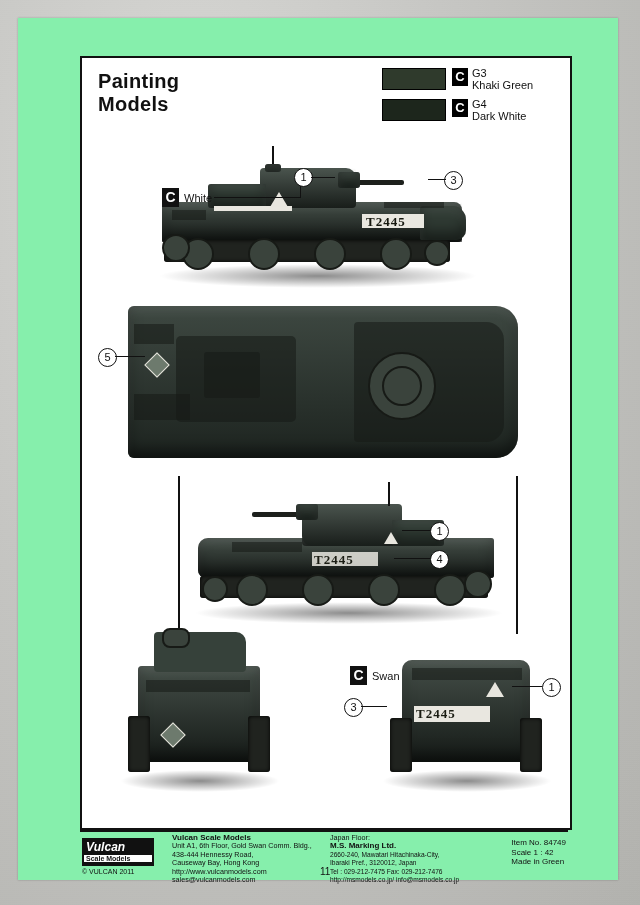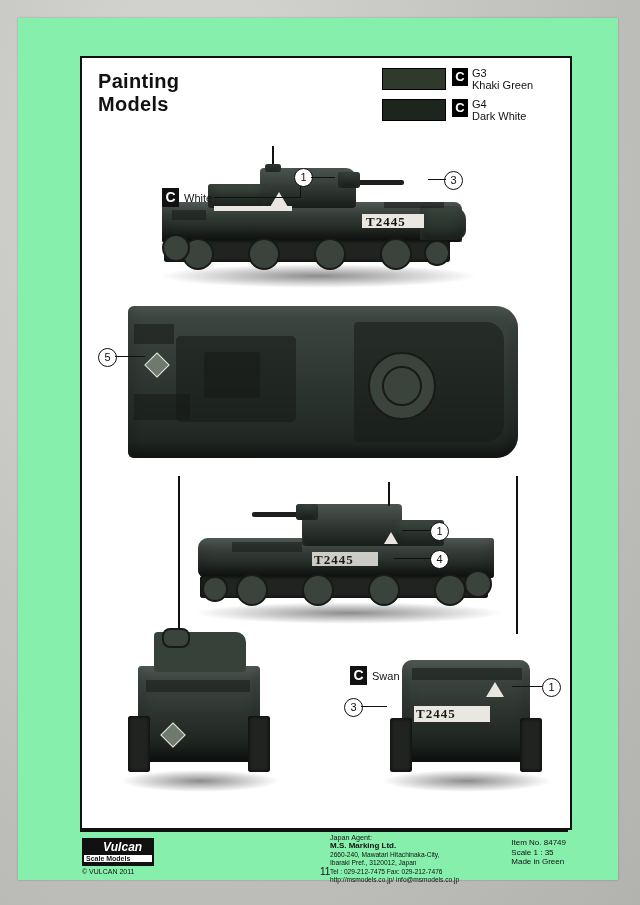--- a/index.html
+++ b/index.html
@@ -116,21 +116,21 @@
   .vrule{position:absolute;width:2px;background:#111;}
   
   .footer{
     position:absolute;left:62px;top:812px;width:488px;height:44px;
     border-top:2px solid #111;
   }
   .logo{
     position:absolute;left:2px;top:6px;width:70px;height:26px;border:1px solid #111;
     background:#111;color:#fff;
   }
-  .logo .l1{font-size:12px;font-weight:bold;font-style:italic;padding:1px 20px;}
+  .logo .l1{font-size:12px;font-weight:bold;font-style:italic;padding:1px 3px;}
   .logo .l2{
     background:#fff;color:#111;font-size:7px;font-weight:bold;margin:0 1px 1px 1px;
     padding:0 2px;
   }
   .copy{position:absolute;left:2px;top:36px;font-size:7px;color:#111;}
   .addr1{position:absolute;left:92px;top:2px;font-size:7.2px;line-height:8.4px;color:#111;}
   .addr1 .hd{font-weight:bold;font-size:8px;}
   .addr2{position:absolute;left:250px;top:2px;font-size:7.2px;line-height:8.4px;color:#111;}
   .addr2 .hd{font-weight:bold;font-size:8px;}
   .addr2 .ja{font-size:6.6px;}
@@ -299,32 +299,40 @@
 
   </div>
 
   <div class="footer">
     <div class="logo">
       <div class="l1">Vulcan</div>
       <div class="l2">Scale Models</div>
     </div>
     <div class="copy">© VULCAN 2011</div>
 
+    <div class="addr1">
+      <div class="hd">Vulcan Scale Models</div>
+      <div>Unit A1, 6th Floor, Gold Swan Comm. Bldg.,</div>
+      <div>438-444 Hennessy Road,</div>
+      <div>Causeway Bay, Hong Kong</div>
+      <div>http://www.vulcanmodels.com</div>
+      <div>sales@vulcanmodels.com</div>
+    </div>
 
     <div class="addr2">
-      <div>Japan Agent:</div>
+      <div>Japan Floor:</div>
       <div class="hd">M.S. Marking Ltd.</div>
       <div class="ja">2660-240, Mawatari Hitachinaka-City,</div>
       <div class="ja">Ibaraki Pref., 3120012, Japan</div>
       <div class="ja">Tel : 029-212-7475 Fax: 029-212-7476</div>
       <div class="ja">http://msmodels.co.jp/  info@msmodels.co.jp</div>
     </div>
 
     <div class="meta">
       <div>Item No. 84749</div>
-      <div>Scale   1 : 35</div>
+      <div>Scale   1 : 42</div>
       <div>Made in Green</div>
     </div>
 
     <div class="pageno">11</div>
   </div>
 
 </div>
 
 </body></html>

